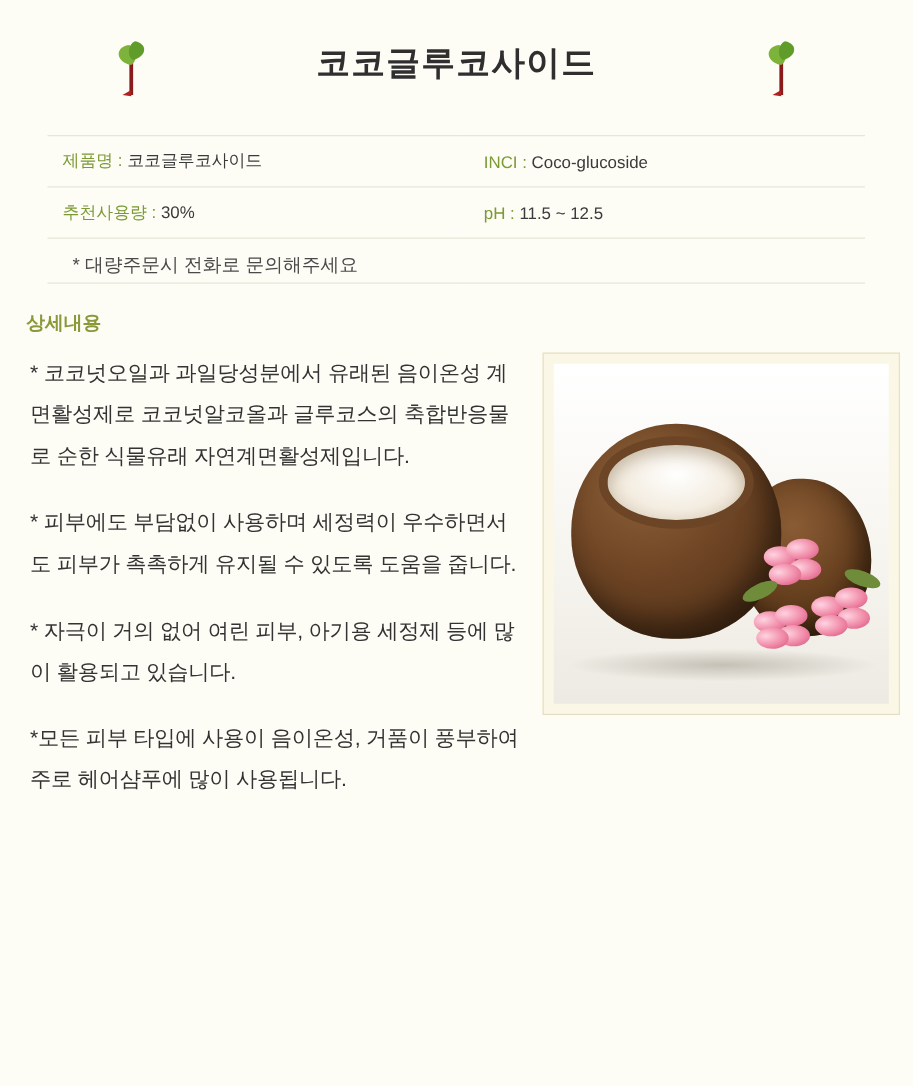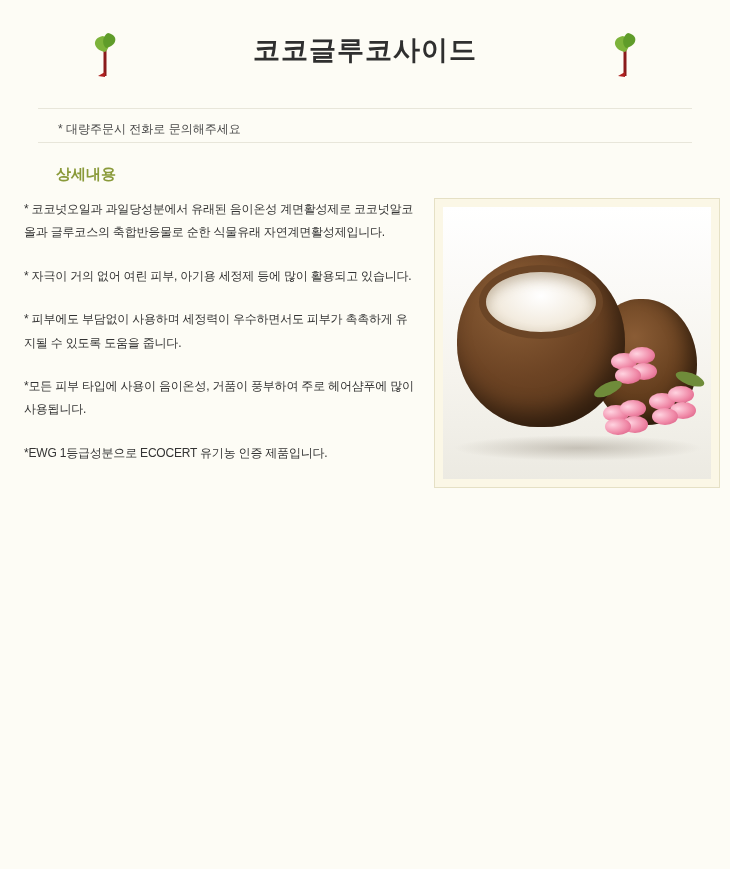--- a/index.html
+++ b/index.html
@@ -65,44 +65,44 @@
   }
   .val {
     color: #3a3a3a;
   }
   .note-row td {
     border: none;
     padding-top: 12px;
     padding-bottom: 4px;
   }
   .note {
-    font-size: 12px;
+    font-size: 15px;
     color: #4a4a4a;
     padding-left: 8px;
     margin-top: 44px;
   }
 
   
   .detail-head {
-    margin: 22px 0 0 56px;
+    margin: 22px 0 0 21px;
     font-size: 15px;
     color: #8a9a3a;
     font-weight: bold;
   }
   .content-wrap {
     position: relative;
     margin-top: 14px;
   }
   .body-text {
     width: 400px;
     margin-left: 16px;
     padding: 0 0 0 8px;
   }
   .para {
-    font-size: 12px;
+    font-size: 17px;
     line-height: 1.95;
     color: #333;
     margin: 0 0 20px 0;
     letter-spacing: -0.2px;
   }
 
   
   .photo-frame {
     position: absolute;
     right: 10px;
@@ -199,20 +199,40 @@
       <path d="M20 50 L20 22" stroke="#8a1b1b" stroke-width="3" fill="none"></path>
       <path d="M20 46 L13 50 L20 51 Z" fill="#b02020"></path>
       <path d="M20 26 C8 24 6 12 18 10 C24 12 26 22 20 26 Z" fill="#7db33a"></path>
       <path d="M21 22 C32 20 34 9 23 7 C18 9 16 18 21 22 Z" fill="#5f9c2a"></path>
     </svg>
   </span>
 </div>
 
 <table class="spec-table">
   <tbody>
+    <tr>
+      <td class="cell-left">
+        <span class="lbl">제품명 :</span>
+        <span class="val">코코글루코사이드</span>
+      </td>
+      <td class="cell-right">
+        <span class="lbl">INCI :</span>
+        <span class="val">Coco-glucoside</span>
+      </td>
+    </tr>
+    <tr>
+      <td class="cell-left">
+        <span class="lbl">추천사용량 :</span>
+        <span class="val">30%</span>
+      </td>
+      <td class="cell-right">
+        <span class="lbl">pH :</span>
+        <span class="val">11.5 ~ 12.5</span>
+      </td>
+    </tr>
     <tr class="note-row">
       <td colspan="2">
         <span class="note">* 대량주문시 전화로 문의해주세요</span>
       </td>
     </tr>
   </tbody>
 </table>
 
 <div class="detail-head">상세내용</div>
 
@@ -244,20 +264,19 @@
         <div class="petal" style="left:19px; top:11px;"></div>
         <div class="petal" style="left:2px; top:13px;"></div>
       </div>
       <div class="leafy" style="left:150px; top:176px; transform:rotate(-25deg);"></div>
       <div class="leafy" style="left:232px; top:166px; transform:rotate(20deg);"></div>
     </div>
   </div>
 
   <div class="body-text">
     <p class="para">* 코코넛오일과 과일당성분에서 유래된 음이온성 계면활성제로 코코넛알코올과 글루코스의 축합반응물로 순한 식물유래 자연계면활성제입니다.</p>
+    <p class="para">* 피부에도 부담없이 사용하며 세정력이 우수하면서도 피부가 촉촉하게 유지될 수 있도록 도움을 줍니다.</p>
     <p class="para">* 자극이 거의 없어 여린 피부, 아기용 세정제 등에 많이 활용되고 있습니다.</p>
-    <p class="para">* 피부에도 부담없이 사용하며 세정력이 우수하면서도 피부가 촉촉하게 유지될 수 있도록 도움을 줍니다.</p>
     <p class="para">*모든 피부 타입에 사용이 음이온성, 거품이 풍부하여 주로 헤어샴푸에 많이 사용됩니다.</p>
-    <p class="para"> *EWG 1등급성분으로 ECOCERT 유기농 인증 제품입니다.</p>
   </div>
 
   <div class="footer-space"></div>
 </div>
 
 </body></html>

